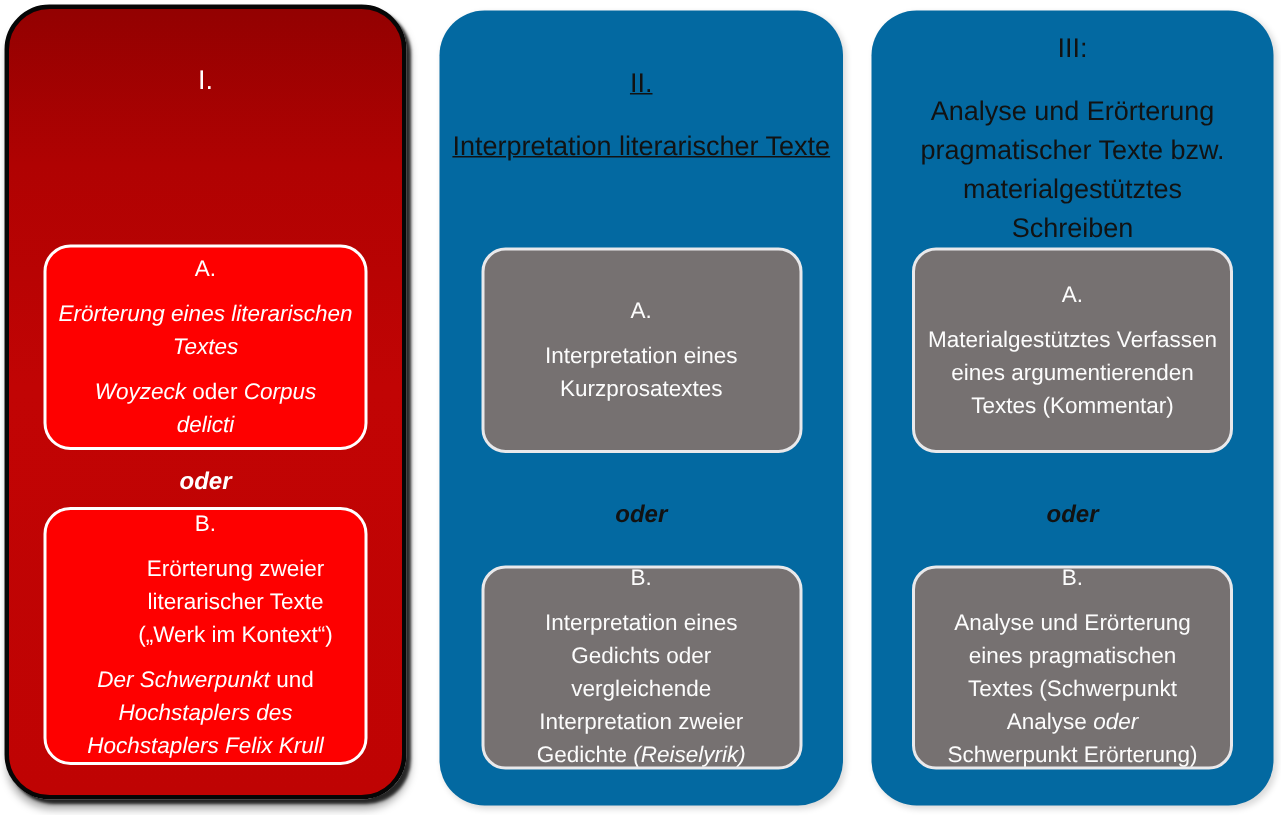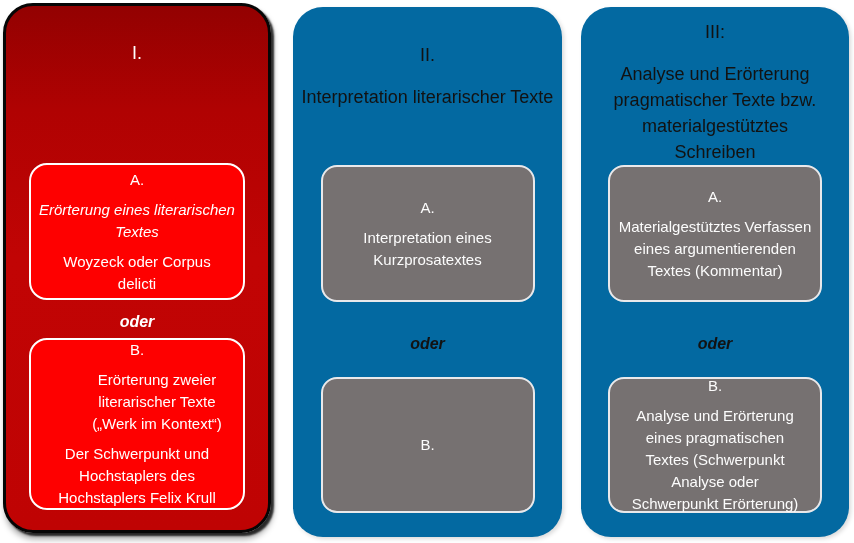--- a/index.html
+++ b/index.html
@@ -19,21 +19,21 @@
   .card.c2,.card.c3{
     top:7px;width:269px;height:530px;background:#0369a1;border-radius:30px;
     box-shadow:2px 2px 4px rgba(0,0,0,.15);
   }
   .card.c2{left:293px;}
   .card.c3{left:581px;width:268px;}
 
   .title-block{position:absolute;left:0;right:0;text-align:center;
     font-size:18px;line-height:26px;}
   .c1 .title-block{top:34px;color:#ffffff;}
-  .c2 .title-block{top:35px;color:#121212;}
+  .c2 .title-block{top:35px;color:#121212;text-decoration:underline;}
   .c3 .title-block{top:12px;color:#121212;}
   .numeral{margin-bottom:9px;}
   .c3 .numeral{margin-bottom:9px;}
   .card-title{margin:16px auto;}
   .c1 .card-title{max-width:222px;}
   .c2 .card-title{max-width:256px;}
   .c3 .card-title{max-width:232px;}
 
   .opt-box{
     position:absolute;left:50%;transform:translateX(-50%);
@@ -56,21 +56,21 @@
   .opt-label{margin:0 auto;}
   .opt-text,.opt-sub{margin:0 auto;}
   .c1 .box-a .opt-text{max-width:200px;font-style:italic;}
   .c1 .box-a .opt-sub{max-width:165px;}
   .c1 .box-b .opt-text{max-width:200px;margin-left:40px;}
   .c1 .box-b .opt-sub{max-width:200px;}
   .c2 .box-a .opt-text{max-width:200px;}
   .c2 .box-b .opt-text{max-width:182px;}
   .c3 .box-a .opt-text{max-width:202px;}
   .c3 .box-b .opt-text{max-width:176px;}
-  .it{}
+  .it{font-style:italic;}
 </style>
 </head>
 <body>
 
 <div class="canvas">
 
   <section class="card c1">
     <div class="title-block">
       <div class="numeral">I.</div>
     </div>
@@ -92,20 +92,21 @@
       <div class="numeral">II.</div>
       <div class="card-title">Interpretation literarischer Texte</div>
     </div>
     <div class="opt-box box-a">
       <div class="opt-label">A.</div>
       <div class="opt-text"><span>Interpretation eines Kurzprosatextes</span></div>
     </div>
     <div class="separator">oder</div>
     <div class="opt-box box-b">
       <div class="opt-label">B.</div>
+      <div class="opt-text"><span>Interpretation eines Gedichts oder vergleichende Interpretation zweier Gedichte </span><span class="it">(Reiselyrik)</span></div>
     </div>
   </section>
 
   <section class="card c3">
     <div class="title-block">
       <div class="numeral">III:</div>
       <div class="card-title">Analyse und Erörterung pragmatischer Texte bzw. materialgestütztes Schreiben</div>
     </div>
     <div class="opt-box box-a">
       <div class="opt-label">A.</div>

